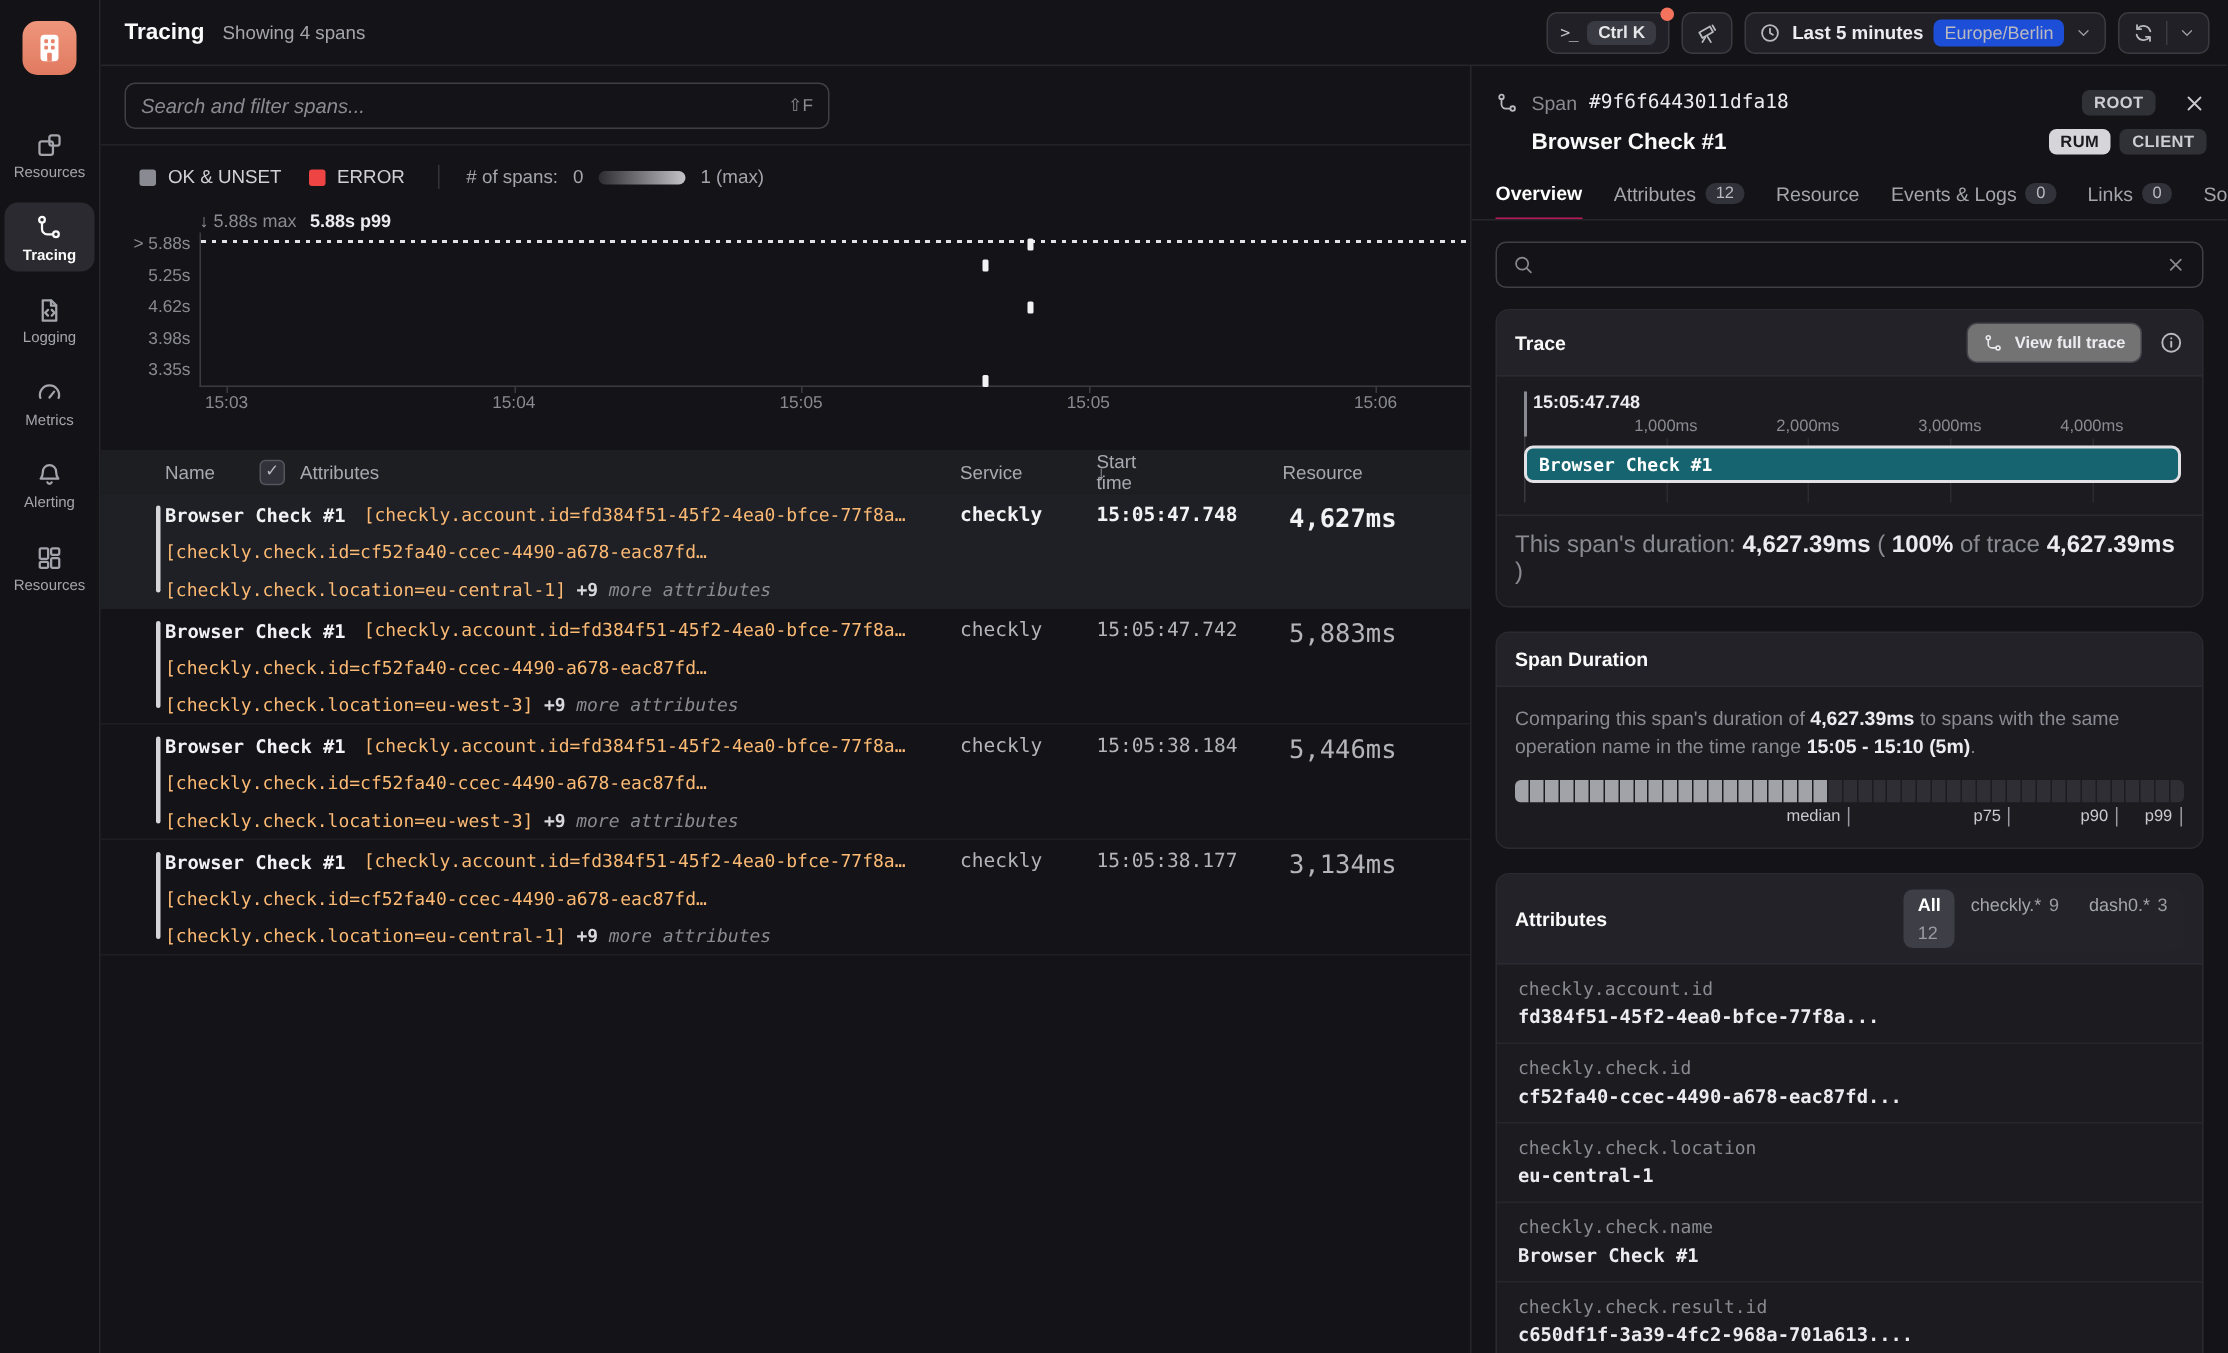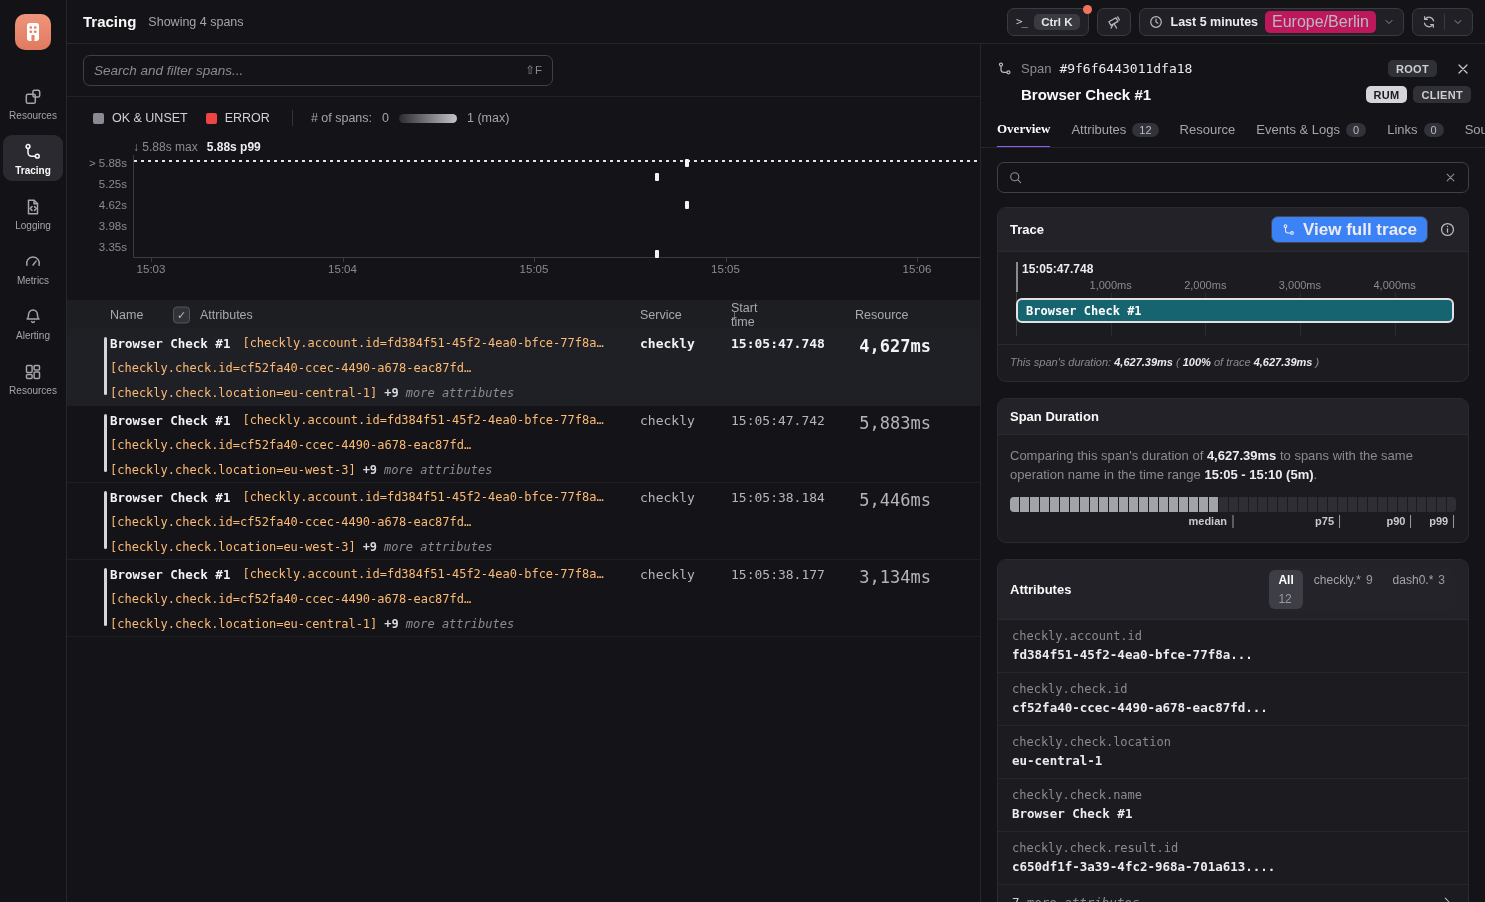--- a/index.html
+++ b/index.html
@@ -25,21 +25,21 @@
   .tb-title { font-size:15px; font-weight:700; color:#fafafa; }
   .tb-sub { font-size:12.5px; color:#a4a4ac; margin-left:12px; }
   .tb-right { margin-left:auto; display:flex; align-items:center; gap:8px; }
   .tb-btn { position:relative; height:28px; background:#202026; border:1px solid #3a3a41; border-radius:7px; display:flex; align-items:center; gap:7px; padding:0 8px; color:#c9c9cf; cursor:pointer; }
   .term { font-family:"DejaVu Sans Mono",monospace; font-size:11px; color:#c9c9cf; letter-spacing:-1px; }
   .kbd { background:#3a3a42; border-radius:5px; padding:2px 7px; font-size:11.5px; font-weight:700; color:#e6e6ea; }
   .dot { position:absolute; top:-4px; right:-4px; width:9px; height:9px; border-radius:50%; background:#f4735c; }
   .tb-ic { width:16px; height:16px; color:#b9b9c0; }
   .tb-ic svg { width:16px; height:16px; }
   .range-lbl { font-size:12.5px; font-weight:700; color:#ececf0; }
-  .tz { background:#be185d; border-radius:5px; padding:2px 7px; font-size:16px; color:#b9b9c0; }
+  .tz { background:#1d4ed8; border-radius:5px; padding:2px 7px; font-size:12px; color:#b9b9c0; }
   .chev { width:12px; height:12px; color:#9a9aa2; }
   .chev svg { width:12px; height:12px; }
   .vdiv { width:1px; height:16px; background:#3a3a41; }
 
   
   #main { position:absolute; left:67px; top:44px; width:913px; bottom:0; }
   .search-row { height:53px; border-bottom:1px solid #222227; display:flex; align-items:center; padding:0 16px; }
   .search-box { width:470px; height:31px; border:1px solid #3f3f46; border-radius:7px; display:flex; align-items:center; padding:0 10px; color:#8a8a92; background:transparent; }
   .search-box input { flex:1; background:none; border:none; outline:none; color:#d6d6da; font-style:italic; font-size:13.5px; font-family:inherit; }
   .search-box input::placeholder { color:#8a8a92; font-style:italic; }
@@ -98,53 +98,53 @@
   .badge { background:#303037; color:#cdcdd3; font-size:11px; font-weight:600; padding:2.5px 8px; border-radius:5px; letter-spacing:.3px; }
   .badge.light { background:#d6d6da; color:#1b1b1f; font-weight:700; }
   .p-close { margin-left:10px; width:16px; height:16px; color:#c9c9cf; cursor:pointer; }
   .p-close svg { width:16px; height:16px; }
   .p-row2 { display:flex; align-items:center; margin-top:9px; padding-left:24px; }
   .p-title { font-size:15px; font-weight:700; color:#fafafa; }
   .p-badges { margin-left:auto; display:flex; gap:6px; }
 
   .tabs { display:flex; gap:21px; padding:18px 0 0 16px; border-bottom:1px solid #26262b; white-space:nowrap; overflow:hidden; }
   .tab { font-size:13px; color:#a4a4ac; padding-bottom:9px; display:flex; gap:6px; align-items:center; cursor:pointer; flex:none; }
-  .tab.active { color:#fff; font-weight:700; border-bottom:2px solid #8b5cf6; margin-bottom:-1px;font-family:Liberation Serif, serif; }
+  .tab.active { color:#fff; font-weight:700; border-bottom:2px solid #be185d; margin-bottom:-1px; }
   .pill { background:#32323a; color:#b9b9c0; font-size:11px; border-radius:999px; padding:1px 7px; font-weight:400; }
 
   .p-search { margin:14px 16px; height:31px; border:1px solid #3f3f46; border-radius:7px; display:flex; align-items:center; padding:0 10px; gap:8px; color:#8a8a92; }
   .p-search .ic, .p-search .ic svg { width:15px; height:15px; }
   .p-search input { flex:1; background:none; border:none; outline:none; color:#d6d6da; font-size:13px; font-family:inherit; }
 
   .card { margin:0 16px 16px; background:#1b1b20; border:1px solid #2a2a30; border-radius:9px; overflow:hidden; }
   .card-h { background:#222228; padding:8px 12px; display:flex; align-items:center; border-bottom:1px solid #2a2a30; min-height:36px; }
   .card-h .t { font-size:13px; font-weight:700; color:#fafafa; }
-  .vft-btn { margin-left:auto; display:flex; gap:7px; align-items:center; height:27px; padding:0 10px; border:1px solid #45454d; border-radius:7px; background:#3b82f6; color:#ececf0; font-size:17px; font-weight:600; cursor:pointer; }
+  .vft-btn { margin-left:auto; display:flex; gap:7px; align-items:center; height:27px; padding:0 10px; border:1px solid #45454d; border-radius:7px; background:#737373; color:#ececf0; font-size:11px; font-weight:600; cursor:pointer; }
   .vft-btn .ic, .vft-btn .ic svg { width:14px; height:14px; }
   .info-ic { width:17px; height:17px; color:#b9b9c0; margin-left:11px; cursor:pointer; }
   .info-ic svg { width:17px; height:17px; }
 
   .tl { position:relative; margin:10px 12px 2px; height:80px; }
   .tl-axis0 { position:absolute; left:6px; top:0; height:74px; width:1px; background:#3a3a40; }
   .tl-start { position:absolute; left:5.5px; top:0; height:30px; width:2px; background:#8a8a92; }
   .tl-label { position:absolute; left:12px; top:0; font-size:12px; font-weight:700; color:#ececf0; }
   .tl-tick { position:absolute; top:17px; font-size:11px; color:#8a8a92; transform:translateX(-50%); }
   .tl-grid { position:absolute; top:31px; height:43px; width:1px; background:#2b2b31; }
   .tl-bar { position:absolute; left:6px; right:2px; top:36px; height:25px; background:#156470; border:2px solid #e2e2e6; border-radius:6px; display:flex; align-items:center; padding:0 8px; font-size:12px; font-weight:700; color:#fff; cursor:pointer; }
   .sep { height:1px; background:#2a2a30; }
-  .trace-foot { padding:11px 12px 13px; font-size:11px; color:#8a8a92;font-style:italic; }
+  .trace-foot { padding:11px 12px 13px; font-size:16px; color:#8a8a92; }
   .b { color:#ececf0; font-weight:700; }
 
   .sd-body { padding:12px; }
   .sd-text { font-size:13px; color:#8a8a92; line-height:1.45; margin-bottom:12px; }
   .hist { display:flex; gap:1px; height:15px; border-radius:4px; overflow:hidden; }
   .seg { flex:1; background:#2e2e34; }
   .seg.f { background:#a2a2a9; }
   .hist-markers { position:relative; height:16px; margin-top:2px; }
-  .mk { position:absolute; top:1px; transform:translateX(-100%); font-size:11px; font-weight:700; color:#c9c9cf; padding-right:5px; border-right:1px solid #9a9aa2; height:13px; line-height:13px; white-space:nowrap; }
+  .mk { position:absolute; top:1px; transform:translateX(-100%); font-size:11px; font-weight:400; color:#c9c9cf; padding-right:5px; border-right:1px solid #9a9aa2; height:13px; line-height:13px; white-space:nowrap; }
 
   .chips { margin-left:auto; display:flex; background:#232329; border-radius:8px; padding:2px; gap:2px; }
   .chip { padding:3px 9px; border-radius:6px; font-size:12px; color:#a4a4ac; display:flex; gap:5px; cursor:pointer; white-space:nowrap; }
   .chip.active { background:#3e3e46; color:#fff; font-weight:700;flex-direction:column; }
   .chip .cnt { color:#9a9aa2; font-weight:400; }
   .attr-row { padding:9px 14px 10px; border-bottom:1px solid #26262b; }
   .attr-k { font-size:12px; color:#8a8a92; margin-bottom:4px; }
   .attr-v { font-size:12.5px; font-weight:700; color:#ececf0; }
   .attr-foot { display:flex; align-items:center; padding:10px 14px; color:#8a8a92; font-size:12.5px; cursor:pointer; }
   .attr-foot .n { color:#cdcdd3; margin-right:7px; font-style:normal; }

